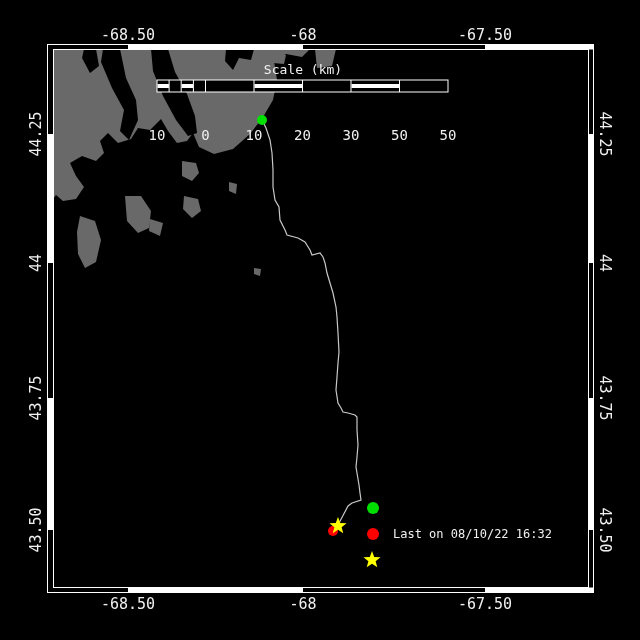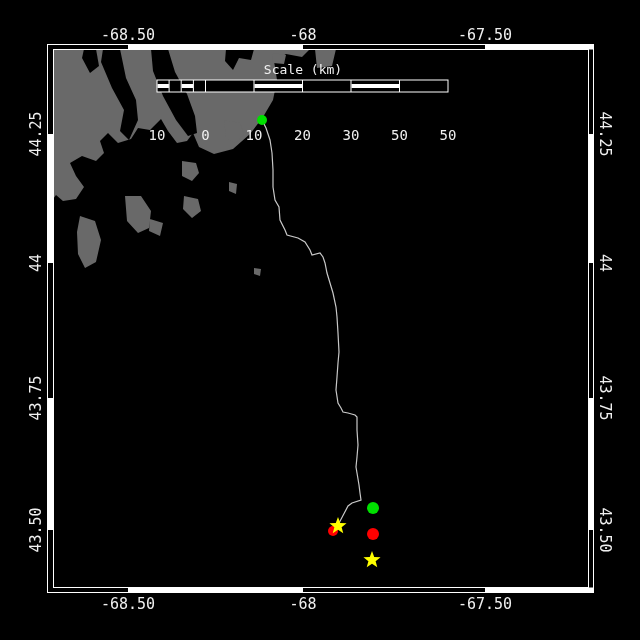--- a/index.html
+++ b/index.html
@@ -106,14 +106,15 @@
 
   <span class="lbl scale-title" style="left:303px;top:69px">Scale (km)</span>
   <span class="lbl scale-tick" style="left:157px;top:107px">10</span>
   <span class="lbl scale-tick" style="left:205.5px;top:107px">0</span>
   <span class="lbl scale-tick" style="left:254px;top:107px">10</span>
   <span class="lbl scale-tick" style="left:302.5px;top:107px">20</span>
   <span class="lbl scale-tick" style="left:351px;top:107px">30</span>
   <span class="lbl scale-tick" style="left:399.5px;top:107px">50</span>
   <span class="lbl scale-tick" style="left:448px;top:107px">50</span>
 
+  <span class="legend-text" style="left:393px;top:534px">Last on 08/10/22 16:32</span>
 
 </div>
 
 </body></html>

